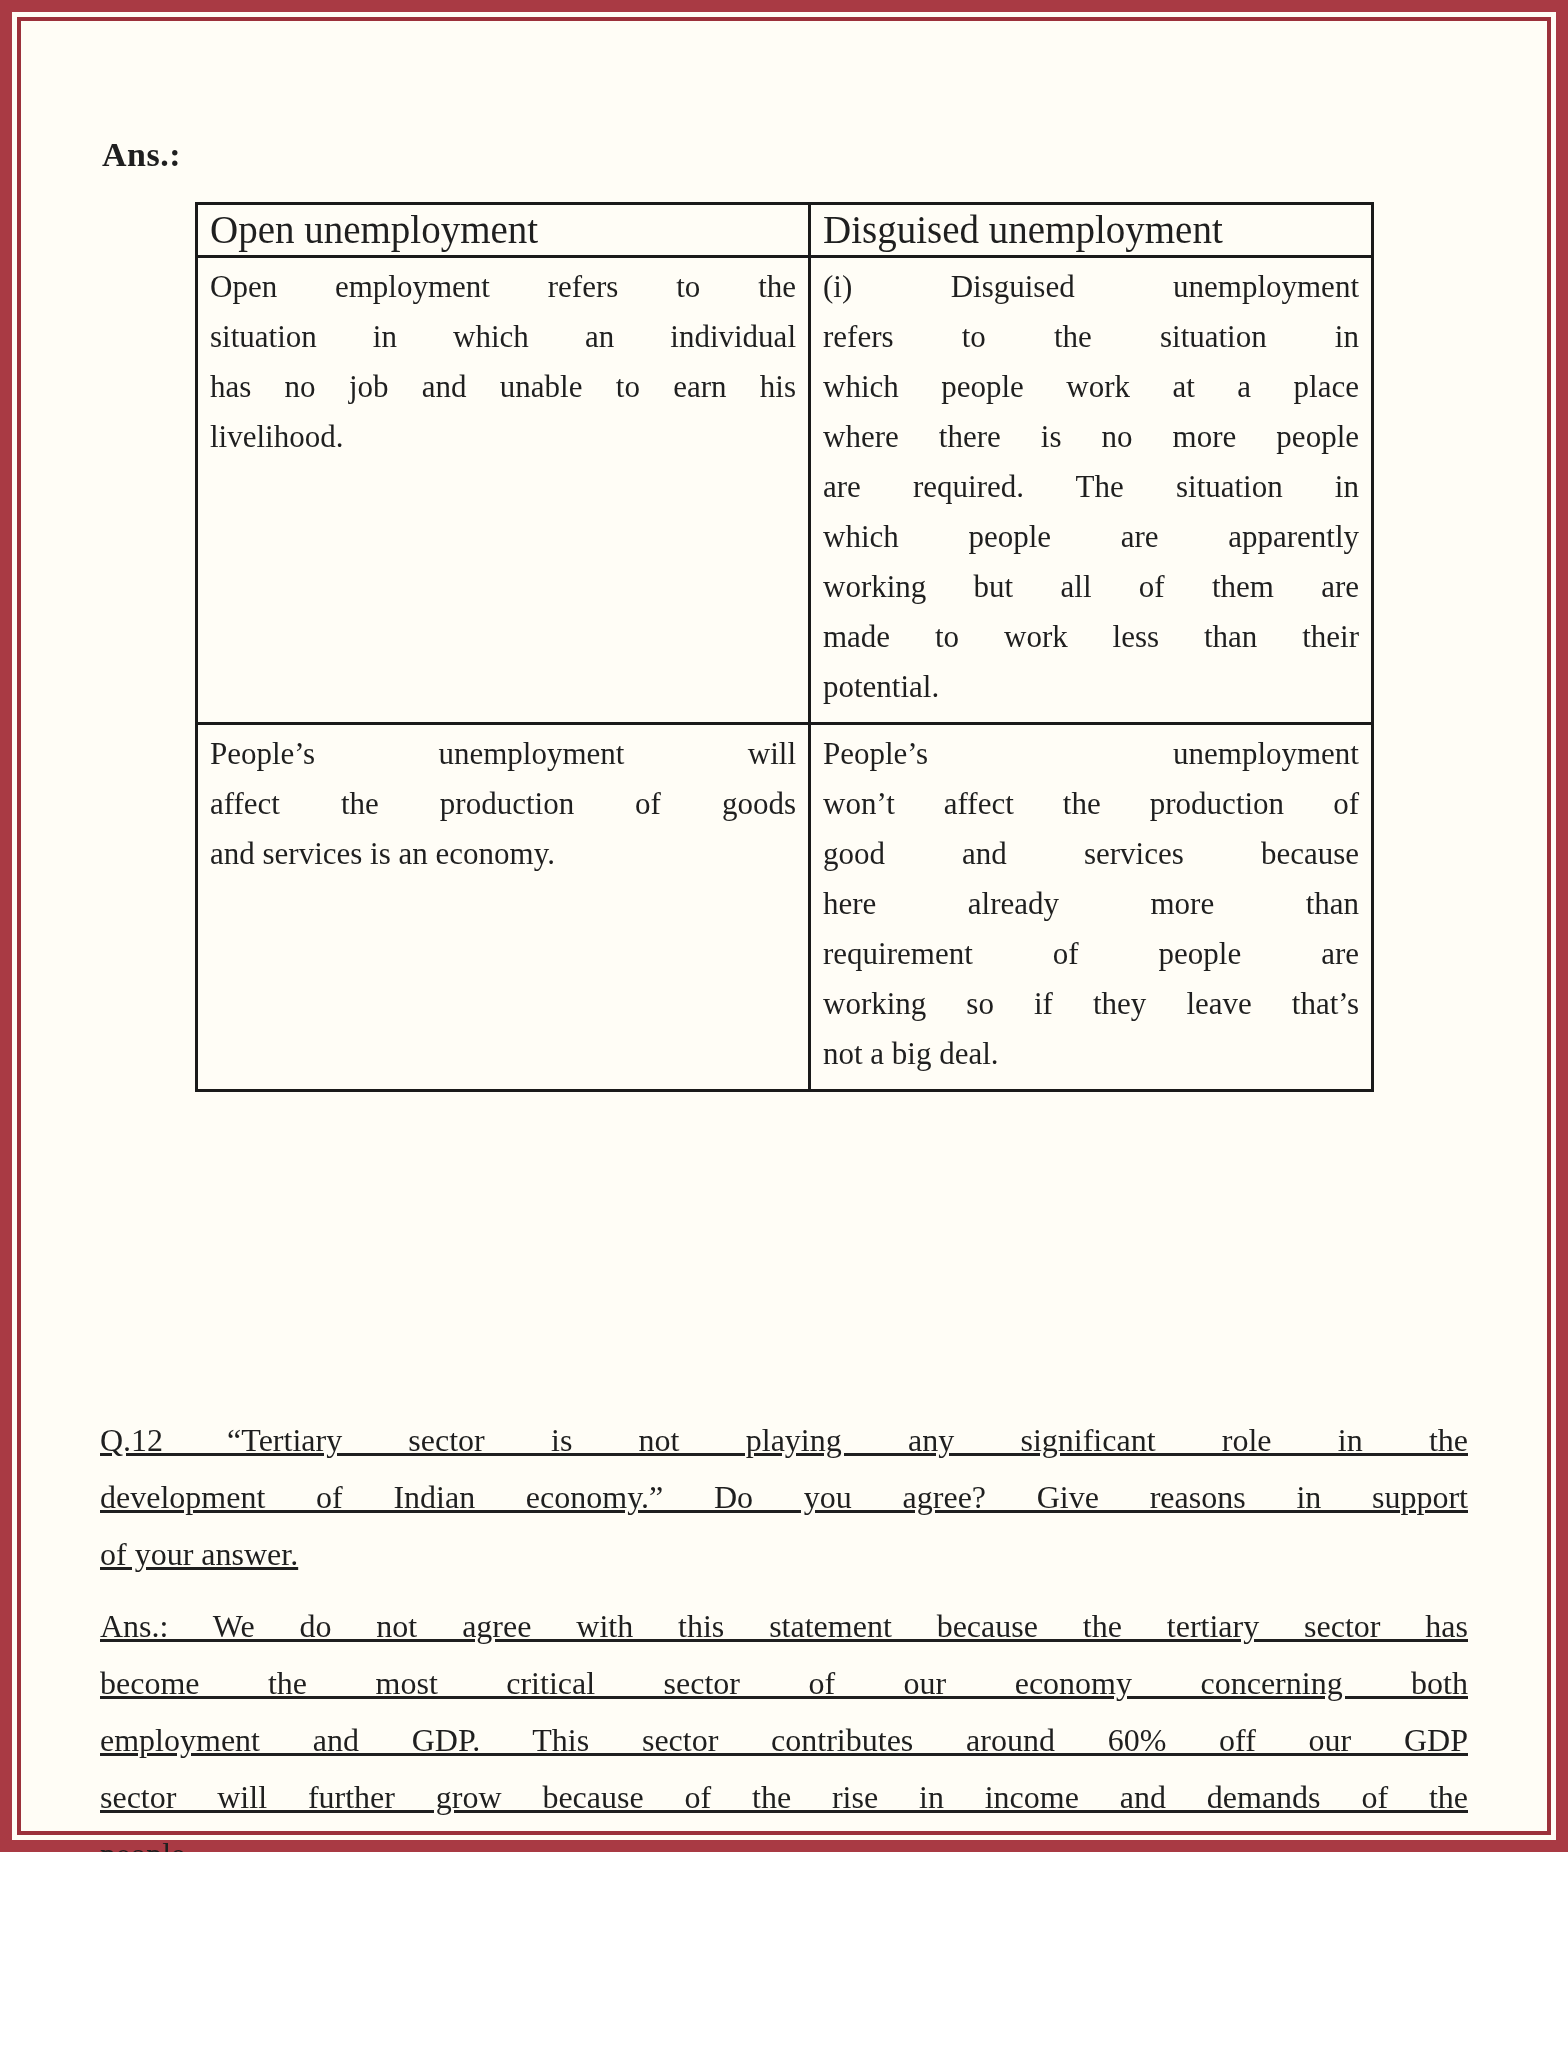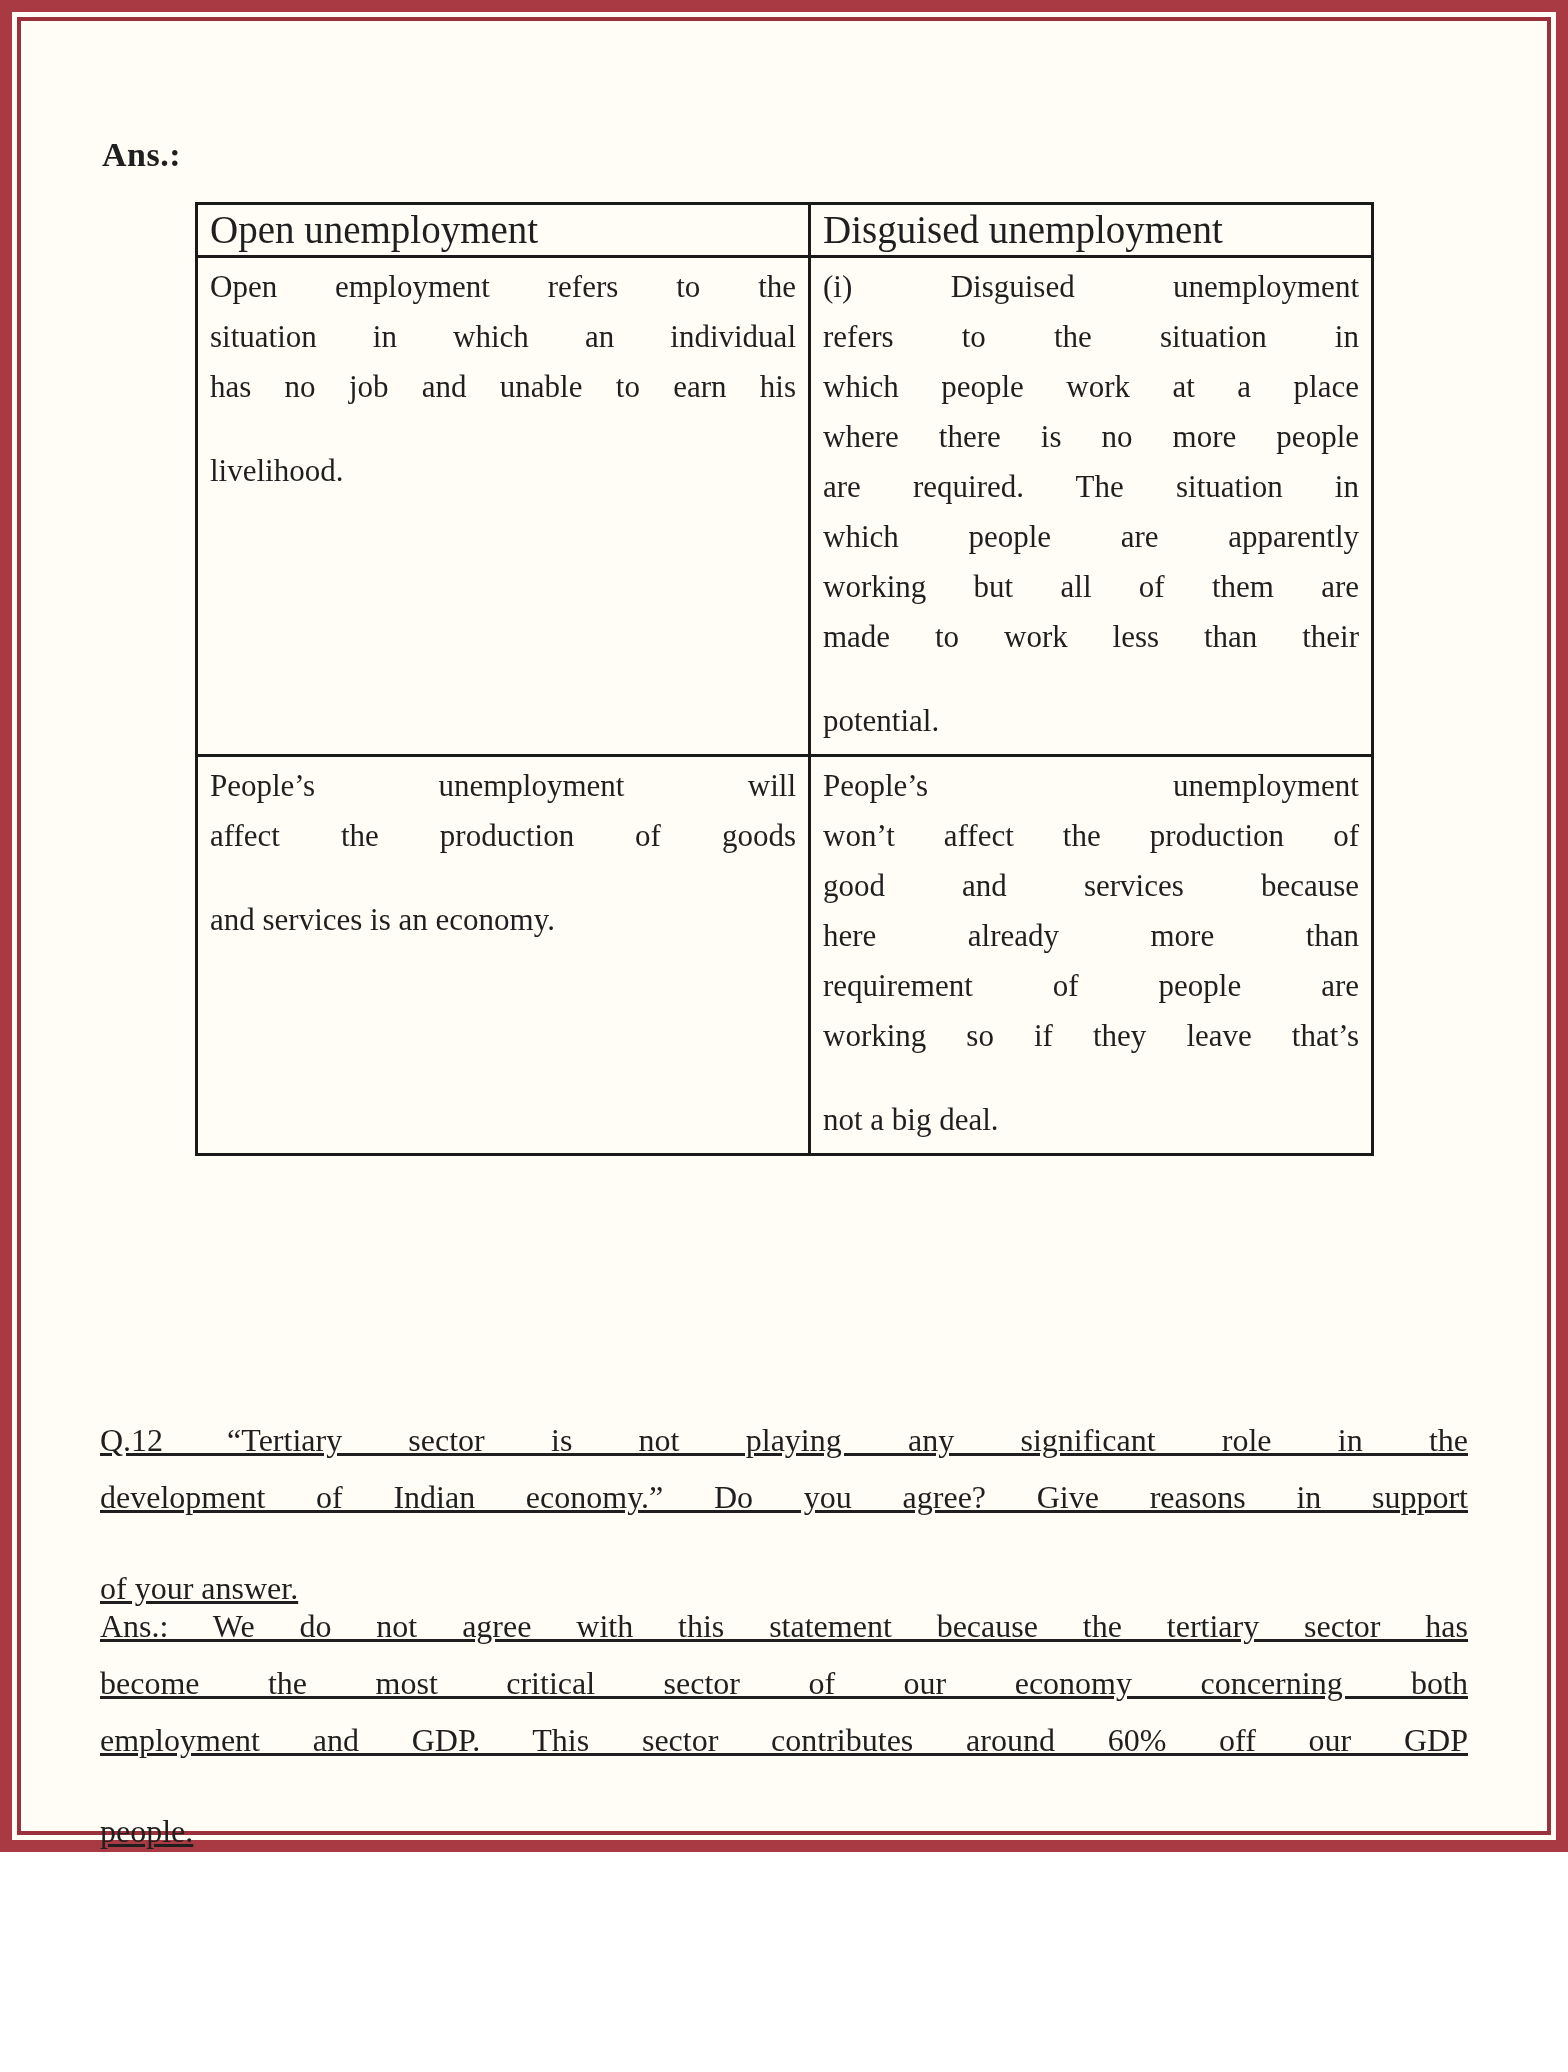--- a/index.html
+++ b/index.html
@@ -49,21 +49,21 @@
     padding-top: 2px; padding-bottom: 2px;
   }
   table.cmp td {
     font-size: 31px;
     line-height: 50px;
   }
   td.row1 { height: 452px; }
   td.row2 { height: 102px; }
   td.row3 { height: 352px; }
   .jline { text-align: justify; text-align-last: justify; }
-  .jline.last { text-align-last: left; margin-top: 34px; }
+  .jline.last { text-align-last: left; }
   .para {
     position: absolute;
     left: 100px; width: 1368px;
     font-size: 32px;
     line-height: 57px;
     text-decoration: underline;
   }
   .para-q { top: 1412px; }
   .para-a { top: 1598px; }
 </style>
@@ -125,16 +125,17 @@
   <div class="para para-q">
       <div class="jline">Q.12  “Tertiary sector is not playing any significant role in the</div>
       <div class="jline">development of Indian economy.” Do you agree? Give reasons in support</div>
       <div class="jline last">of your answer.</div>
     </div>
 
   <div class="para para-a">
       <div class="jline">Ans.: We do not agree with this statement because the tertiary sector has</div>
       <div class="jline">become the most critical sector of our economy concerning both</div>
       <div class="jline">employment and GDP. This sector contributes around 60% off our GDP</div>
+      <div class="jline">sector will further grow because of the rise in income and demands of the</div>
       <div class="jline last">people.</div>
     </div>
 
 </div>
 
 </body></html>

